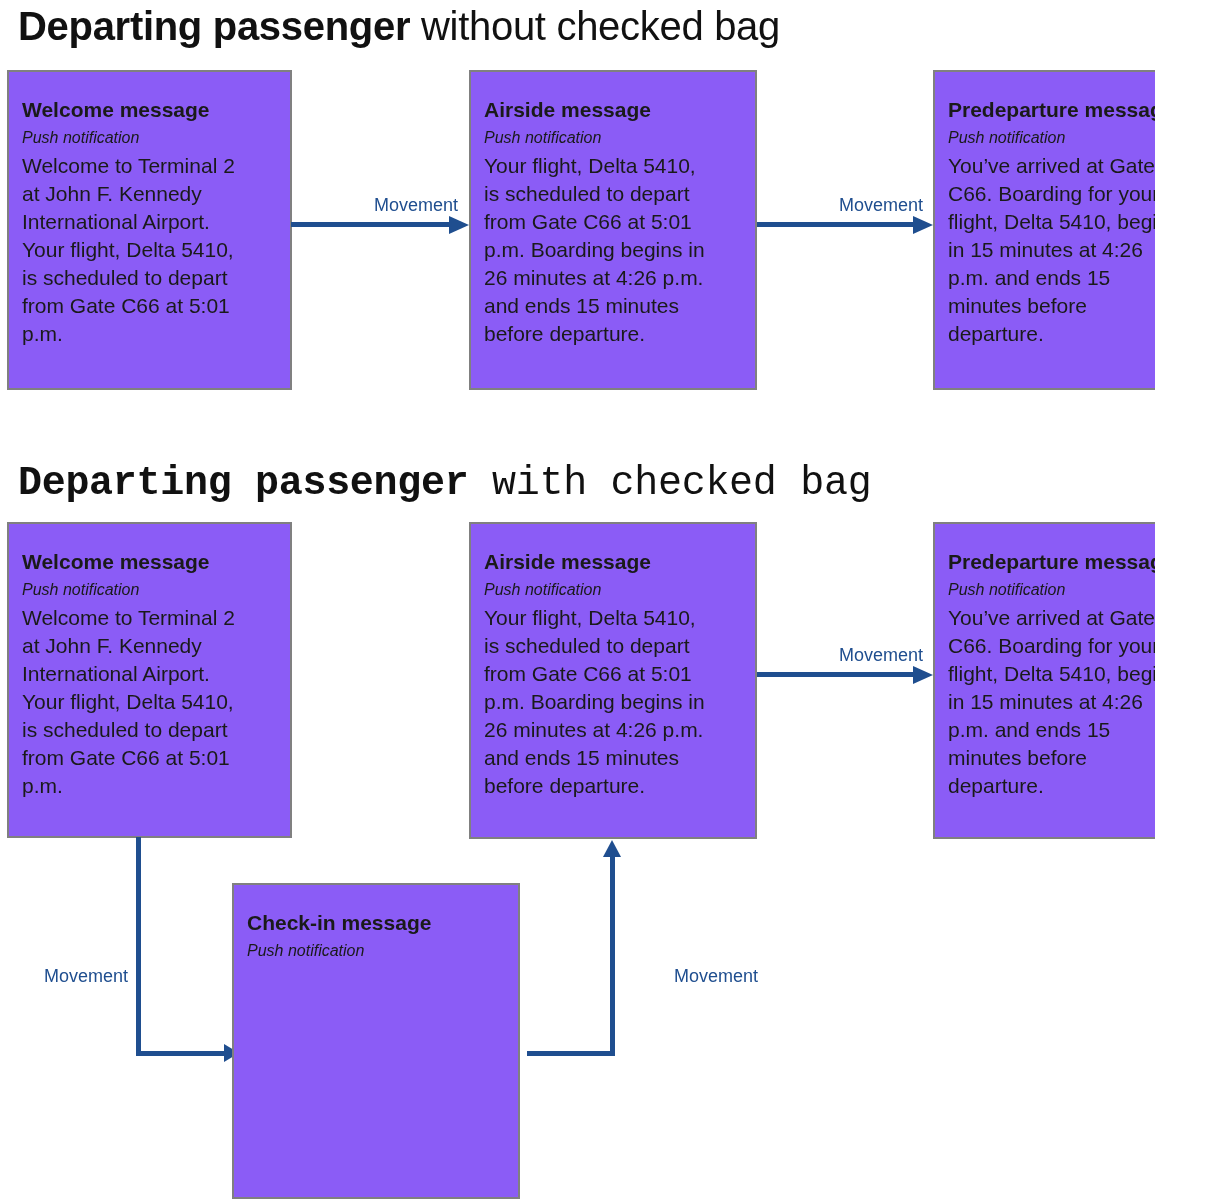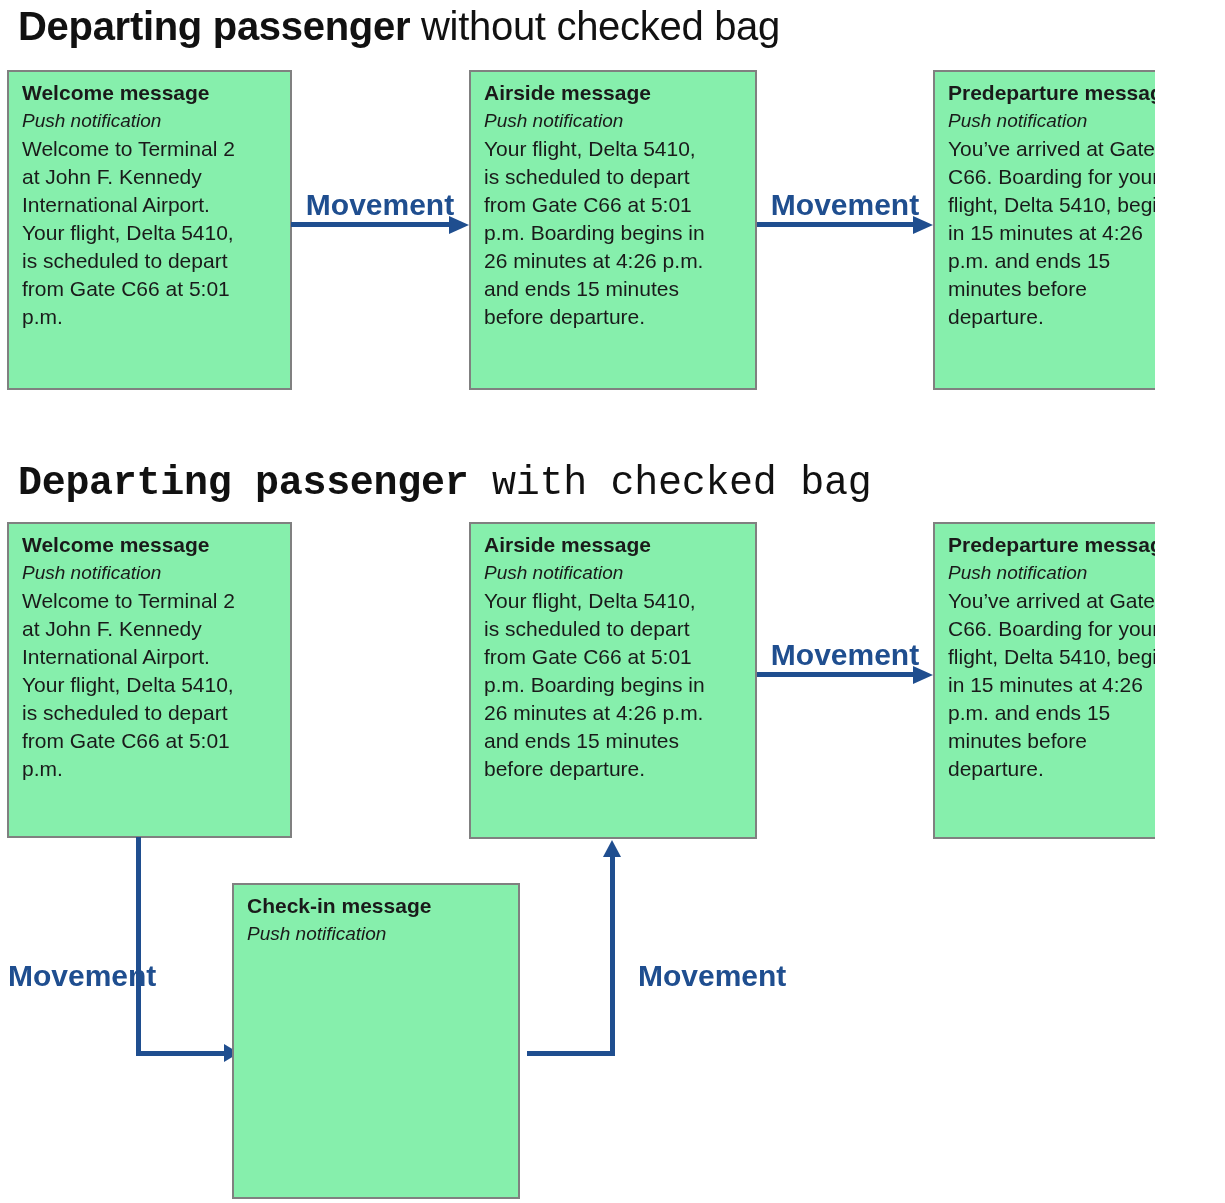--- a/index.html
+++ b/index.html
@@ -25,48 +25,49 @@
     line-height:48px;
     font-weight:400;
     color:#111;
     white-space:nowrap;
     letter-spacing:-0.3px;
   }
   .title .tb{font-weight:700;}
   .box{
     position:absolute;
     box-sizing:border-box;
-    background:#86efac;
+    background:#8b5cf6;
     border:2px solid var(--border);
-    padding:7px 13px 0 13px;
+    padding:24px 13px 0 13px;
   }
   .bh{
     font-size:21px;
     line-height:28px;
     font-weight:700;
     white-space:nowrap;
   }
   .bs{
-    font-size:19px;
+    font-size:16px;
     line-height:28px;
     font-style:italic;
   }
   .bb{
     font-size:21px;
     line-height:28px;
     white-space:pre-line;
   }
   .mov{
     position:absolute;
-    font-size:30px;
+    font-size:18px;
     line-height:26px;
-    font-weight:700;
+    font-weight:400;
     color:var(--blue);
     text-align:center;
     white-space:nowrap;
+    padding-left:36px;
   }
   .mov.left-align{text-align:left;}
   .arrow-r{position:absolute;height:18px;}
   .arrow-r .ln{
     position:absolute;left:0;right:14px;top:6px;height:5px;
     background:var(--blue);
   }
   .arrow-r .hd{
     position:absolute;right:0;top:0;width:0;height:0;
     border-left:20px solid var(--blue);

